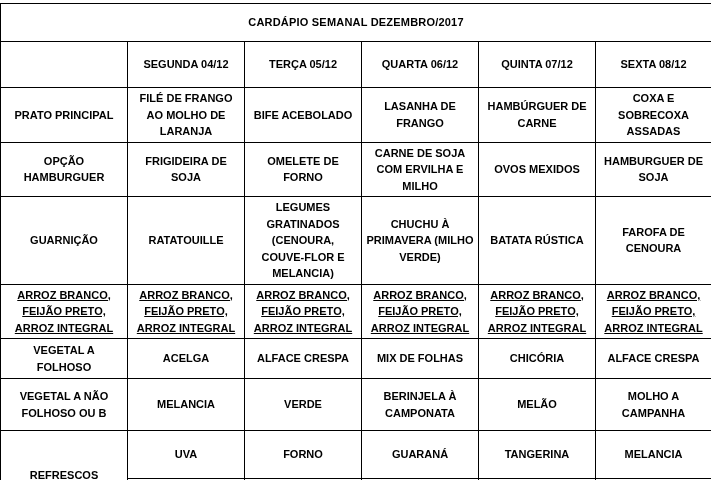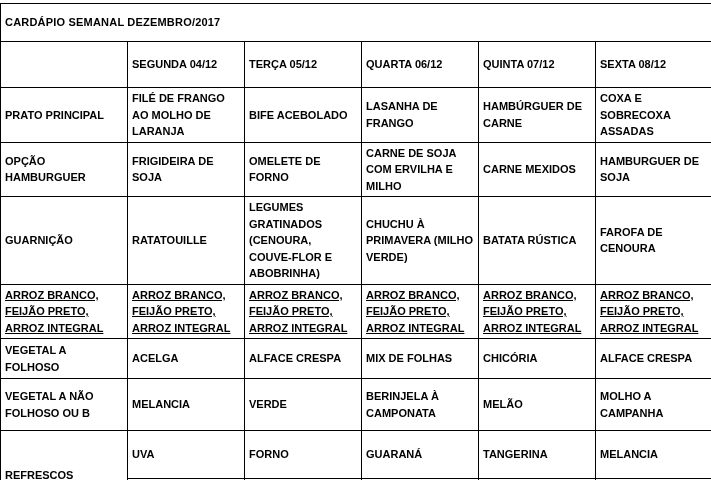--- a/index.html
+++ b/index.html
@@ -16,20 +16,21 @@
   table.menu {
     border-collapse: collapse;
     table-layout: fixed;
     width: 711px;
     margin-top: 3px;
   }
   table.menu td {
     border: 1px solid #000000;
     font-weight: bold;
     font-size: 11px;
+    text-align: center;
     vertical-align: middle;
     padding: 2px 4px;
     line-height: 1.5;
     overflow: hidden;
   }
   td.title-cell {
     height: 38px;
     font-size: 11.5px;
     letter-spacing: 0.2px;
   }
@@ -85,28 +86,28 @@
     <td>LASANHA DE FRANGO</td>
     <td>HAMBÚRGUER DE CARNE</td>
     <td>COXA E SOBRECOXA ASSADAS</td>
   </tr>
 
   <tr class="r-vegetar">
     <td class="row-label">OPÇÃO HAMBURGUER</td>
     <td>FRIGIDEIRA DE SOJA</td>
     <td>OMELETE DE FORNO</td>
     <td>CARNE DE SOJA COM ERVILHA E MILHO</td>
-    <td>CARNE MEXIDOS</td>
+    <td>OVOS MEXIDOS</td>
     <td>HAMBURGUER DE SOJA</td>
   </tr>
 
   <tr class="r-guarn">
     <td class="row-label">GUARNIÇÃO</td>
     <td>RATATOUILLE</td>
-    <td class="small-text">LEGUMES GRATINADOS (CENOURA, COUVE-FLOR E ABOBRINHA)</td>
+    <td class="small-text">LEGUMES GRATINADOS (CENOURA, COUVE-FLOR E MELANCIA)</td>
     <td>CHUCHU À PRIMAVERA (MILHO VERDE)</td>
     <td>BATATA RÚSTICA</td>
     <td>FAROFA DE CENOURA</td>
   </tr>
 
   <tr class="r-arroz">
     <td class="row-label">ARROZ BRANCO, FEIJÃO PRETO, ARROZ INTEGRAL</td>
     <td>ARROZ BRANCO, FEIJÃO PRETO, ARROZ INTEGRAL</td>
     <td>ARROZ BRANCO, FEIJÃO PRETO, ARROZ INTEGRAL</td>
     <td>ARROZ BRANCO, FEIJÃO PRETO, ARROZ INTEGRAL</td>

